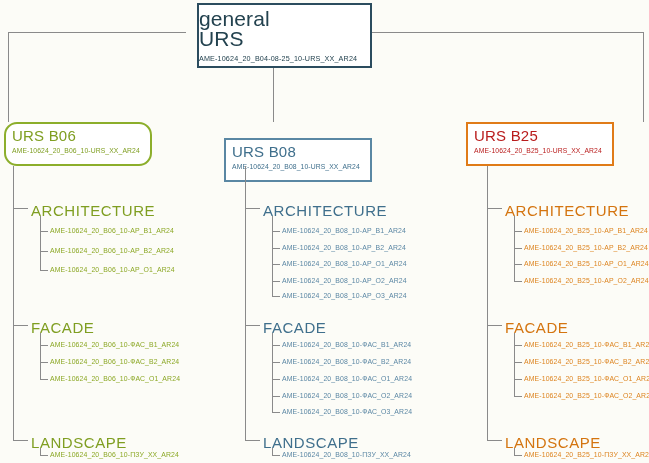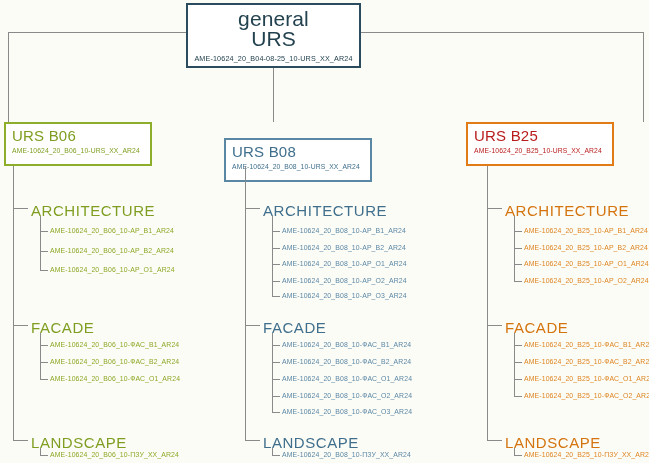--- a/index.html
+++ b/index.html
@@ -7,23 +7,23 @@
     width:649px;height:463px;
     background:#fcfcf7;
     font-family:"Liberation Sans",sans-serif;
     position:relative;overflow:hidden;
   }
   #canvas{position:absolute;inset:0;width:649px;height:463px;}
   .lines{position:absolute;left:0;top:0;width:649px;height:463px;pointer-events:none;}
 
   
   .root-box{
-    position:absolute;left:186px;top:3px;width:175px;height:65px;
+    position:absolute;left:197px;top:3px;width:175px;height:65px;
     background:#ffffff;border:2px solid #2b4c5e;
-    box-sizing:border-box;text-align:center;
+    box-sizing:border-box;
   }
   .root-title{
     font-size:21px;line-height:20px;color:#23424f;
     padding-top:4px;font-weight:400;letter-spacing:.1px;
   }
   .root-code{
     font-size:7.2px;color:#23424f;margin-top:5px;letter-spacing:.15px;
   }
 
   
@@ -73,21 +73,21 @@
 
   <div class="root-box">
     <div class="root-title">
       <div>general</div>
       <div>URS</div>
     </div>
     <div class="root-code">AME-10624_20_B04-08-25_10-URS_XX_AR24</div>
   </div>
 
   <div class="b06">
-    <div class="branch-box" style="left:4px;top:122px;">
+    <div class="branch-box" style="left:4px;top:122px;border-radius:13px;">
       <div class="branch-title">URS B06</div>
       <div class="branch-code">AME-10624_20_B06_10-URS_XX_AR24</div>
     </div>
 
     <svg class="lines" viewBox="0 0 649 463">
       <g stroke="#8a8a8a" stroke-width="1" fill="none" shape-rendering="crispEdges">
 
         <path d="M13 166 V440"></path>
 
         <path d="M13 208 H28"></path>

